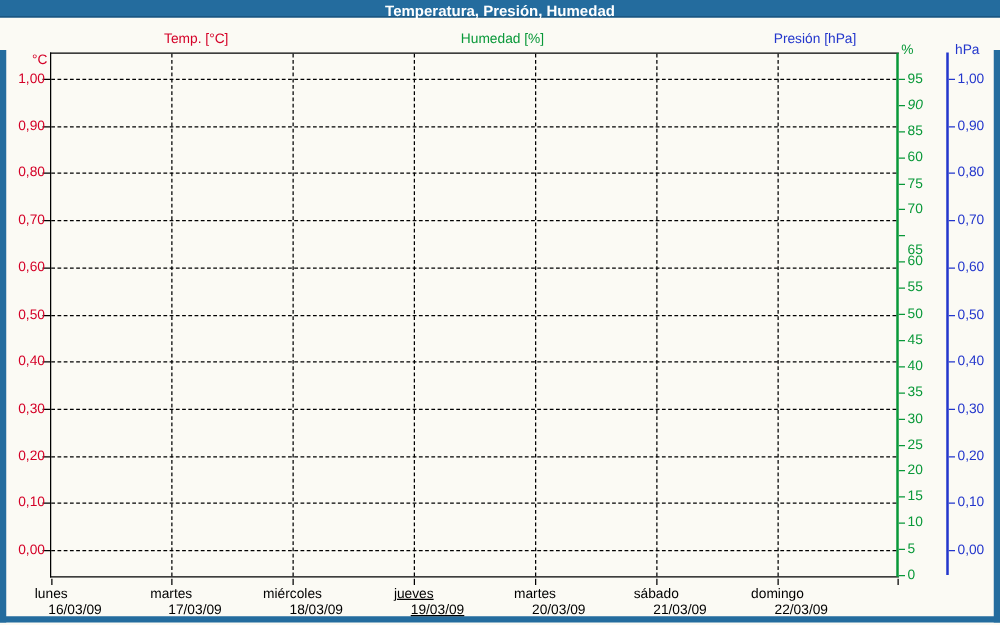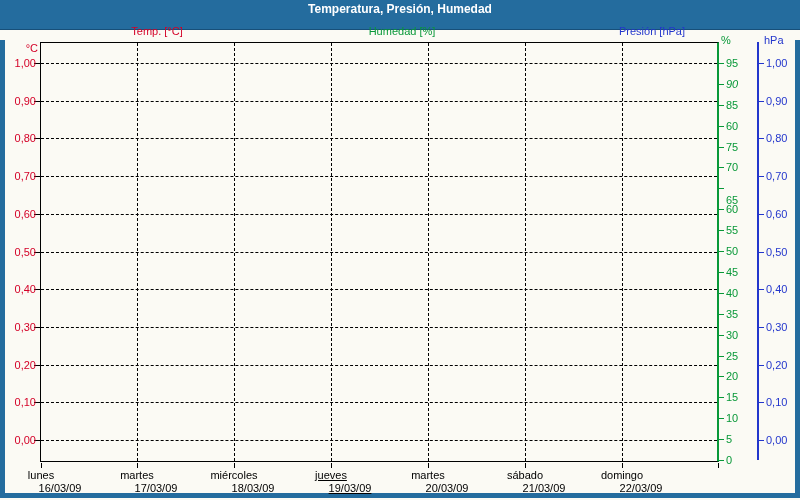--- a/index.html
+++ b/index.html
@@ -3,21 +3,21 @@
 <meta charset="utf-8">
 <style>
   html,body{margin:0;padding:0;background:#fff;}
   .window{
     position:relative;width:800px;height:500px;overflow:hidden;
     background:var(--bg,#fbfaf4);
     font-family:"Liberation Sans",sans-serif;
     -webkit-font-smoothing:antialiased;
   }
   .titlebar{
-    position:absolute;left:0;top:0;width:800px;height:30px;
+    position:absolute;left:0;top:0;width:800px;height:14px;
     background:var(--frame,#246c9e);
     border-bottom:1px solid #174f79;box-sizing:border-box;
     color:#fff;font-size:12px;font-weight:bold;text-align:center;line-height:18px;
   }
   .legend-item{position:absolute;top:25px;font-size:11px;transform:translateX(-50%);white-space:nowrap;}
   .legend-temp{left:157px;color:var(--red,#d40027);}
   .legend-hum{left:402px;color:var(--green,#089838);}
   .legend-pres{left:652px;color:var(--blue,#2336cc);}
   .unit{position:absolute;font-size:11px;white-space:nowrap;}
   .unit-c{left:0;top:42px;width:38px;text-align:right;color:var(--red,#d40027);}

